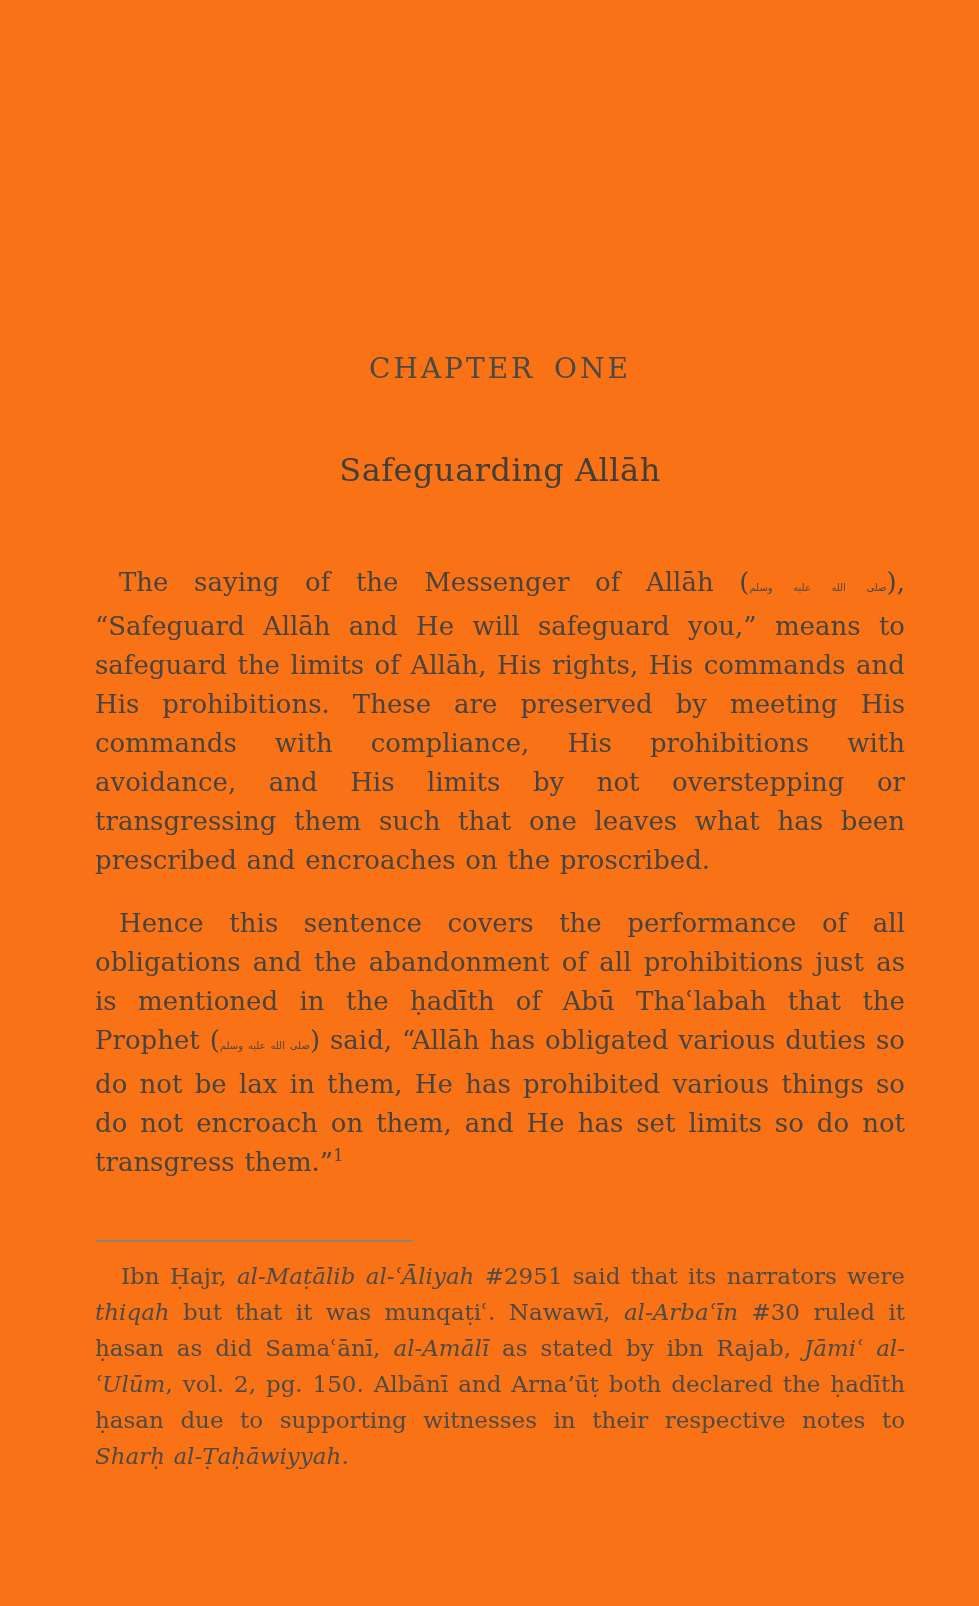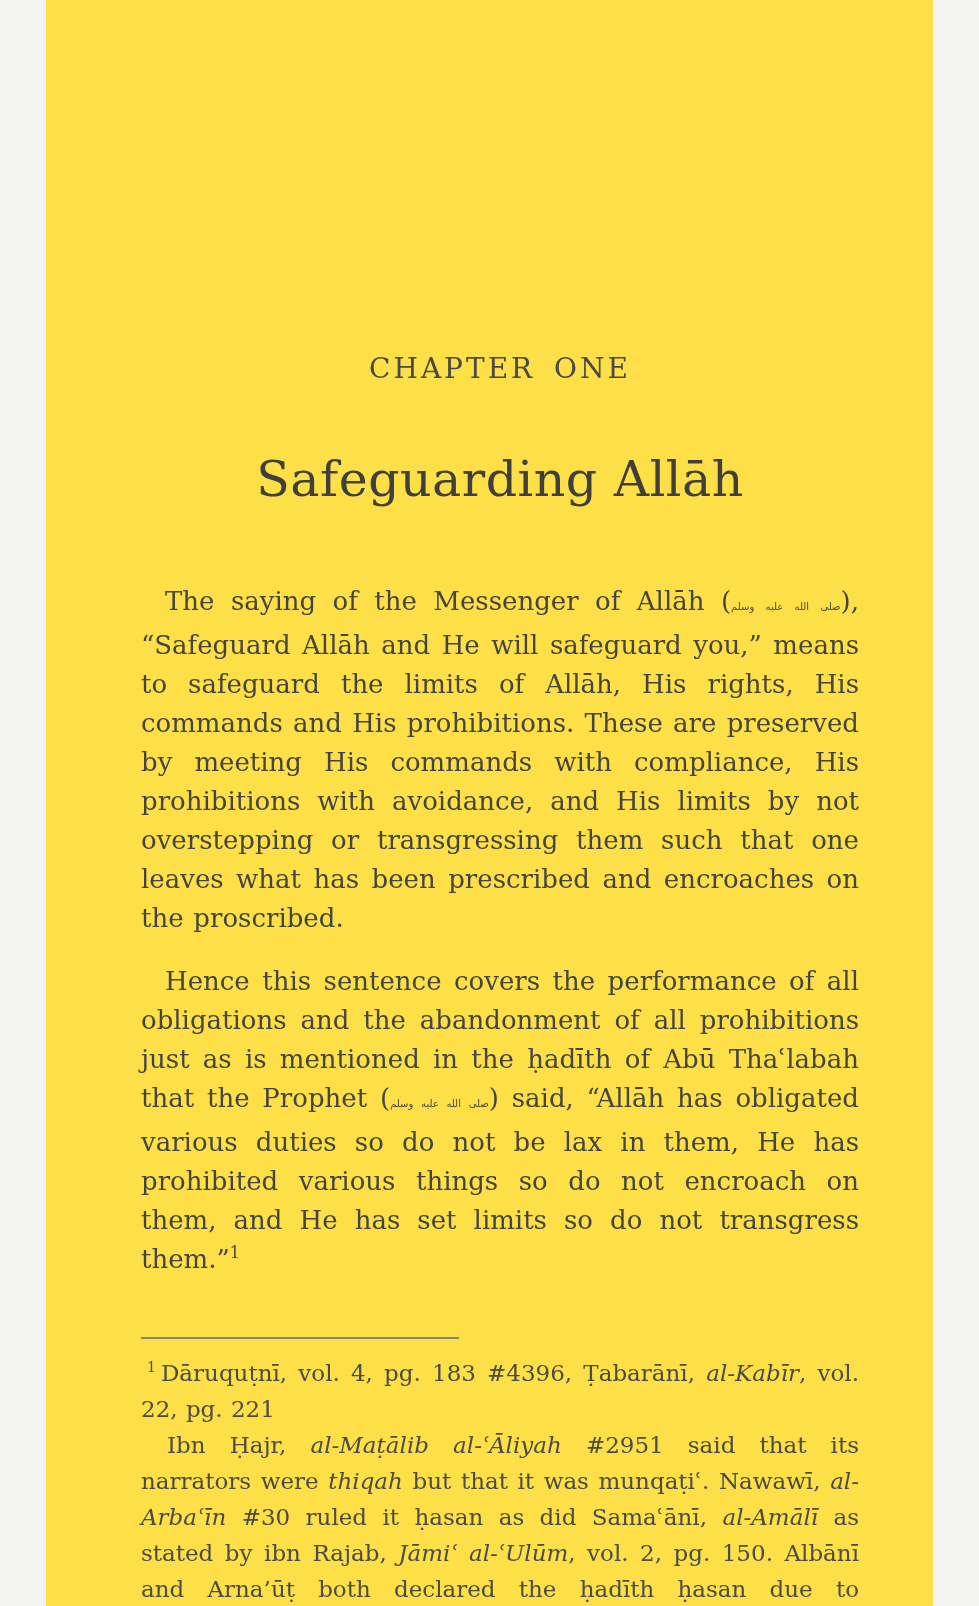--- a/index.html
+++ b/index.html
@@ -1,37 +1,37 @@
 <!DOCTYPE html>
 <html><head>
 <meta charset="utf-8">
 <style>
   * { margin: 0; padding: 0; box-sizing: border-box; }
   html, body { background: #f3f3f1; }
   .page {
     position: relative;
-    width: 887px;
+    width: 979px;
     height: 1606px;
     margin: 0 auto;
-    background: #fde047;
+    background: #f97316;
     font-family: "DejaVu Serif", "Liberation Serif", serif;
     color: #454440;
     padding: 352px 74px 0 95px;
     overflow: hidden;
   }
   .chapter-heading {
     text-align: center;
     font-size: 28px;
     letter-spacing: 3px;
     word-spacing: 7px;
     color: #4a4944;
   }
   .title {
     text-align: center;
-    font-size: 49px;
+    font-size: 32px;
     font-weight: normal;
     letter-spacing: 0.5px;
     margin-top: 66px;
     color: #403f3a;
   }
   .body-para {
     font-size: 26px;
     line-height: 39px;
     text-align: justify;
     text-indent: 24px;
@@ -81,17 +81,16 @@
 
   <h1 class="title">Safeguarding Allāh</h1>
 
   <p class="body-para para-1"><span>The saying of the Messenger of Allāh (</span><span class="honorific">صلى الله عليه وسلم</span><span>), “Safeguard Allāh and He will safeguard you,” means to safeguard the limits of Allāh, His rights, His commands and His prohibitions. These are preserved by meeting His commands with compliance, His prohibitions with avoidance, and His limits by not overstepping or transgressing them such that one leaves what has been prescribed and encroaches on the proscribed.</span></p>
 
   <p class="body-para para-2"><span>Hence this sentence covers the performance of all obligations and the abandonment of all prohibitions just as is mentioned in the ḥadīth of Abū Thaʿlabah that the Prophet (</span><span class="honorific">صلى الله عليه وسلم</span><span>) said, “Allāh has obligated various duties so do not be lax in them, He has prohibited various things so do not encroach on them, and He has set limits so do not transgress them.”</span><sup class="fn-ref">1</sup></p>
 
   <div class="fn-rule"></div>
 
   <div class="footnote">
-    <p class="fn-citation"><sup class="fn-marker">1</sup><span>Dāruquṭnī, vol. 4, pg. 183 #4396, Ṭabarānī, </span><i>al-Kabīr</i><span>, vol. 22, pg. 221</span></p>
     <p class="fn-commentary"><span>Ibn Ḥajr, </span><i>al-Maṭālib al-ʿĀliyah</i><span> #2951 said that its narrators were </span><i>thiqah</i><span> but that it was munqaṭiʿ. Nawawī, </span><i>al-Arbaʿīn</i><span> #30 ruled it ḥasan as did Samaʿānī, </span><i>al-Amālī</i><span> as stated by ibn Rajab, </span><i>Jāmiʿ al-ʿUlūm</i><span>, vol. 2, pg. 150. Albānī and Arna’ūṭ both declared the ḥadīth ḥasan due to supporting witnesses in their respective notes to </span><i>Sharḥ al-Ṭaḥāwiyyah</i><span>.</span></p>
   </div>
 
 </div>
 
 </body></html>

